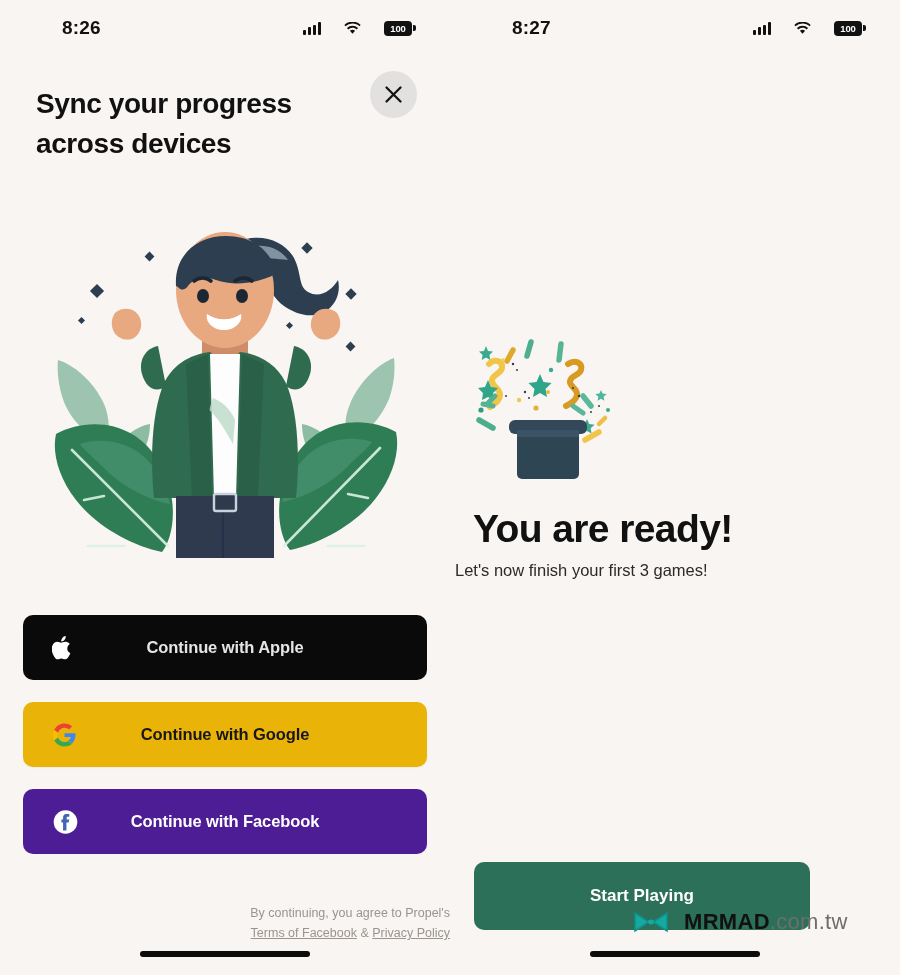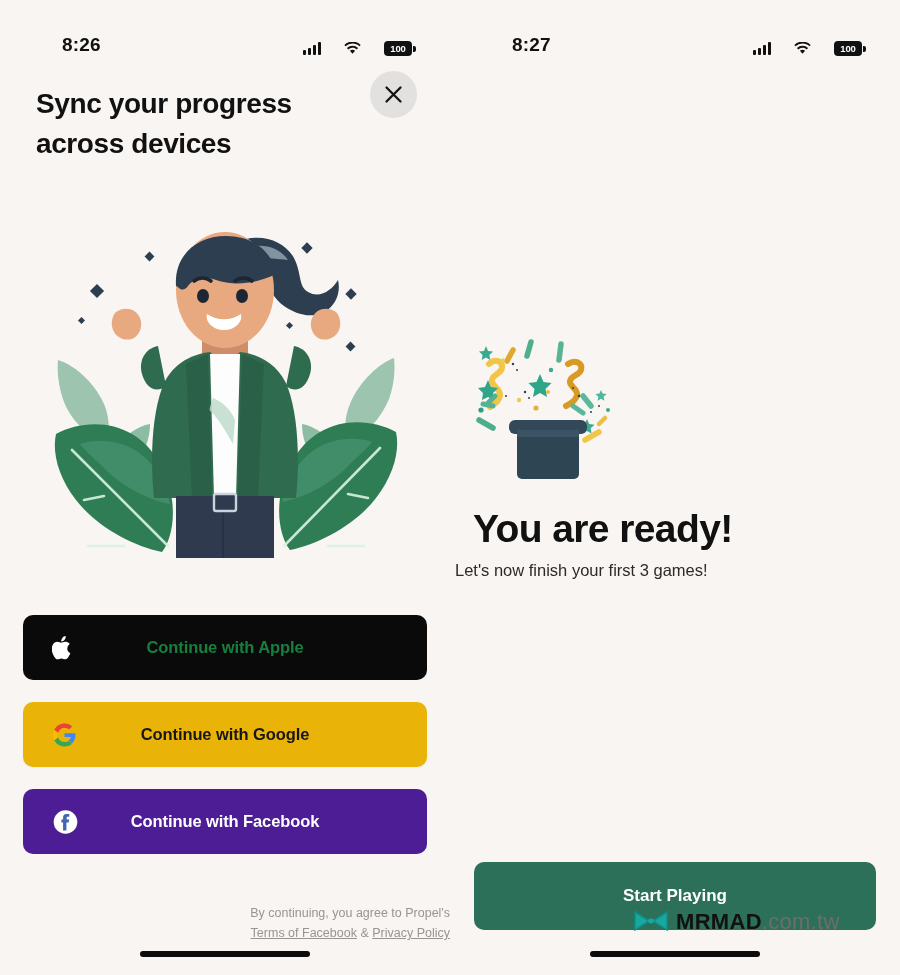--- a/index.html
+++ b/index.html
@@ -8,21 +8,21 @@
     background:#f8f5f2;
     font-family:"Liberation Sans", sans-serif;
     -webkit-font-smoothing:antialiased;
   }
   .screens{ position:relative; width:900px; height:975px; display:flex; }
   .screen{ position:relative; width:450px; height:975px; background:#f8f5f2; overflow:hidden; }
 
   
   .statusbar{
     position:absolute; top:0; left:0; width:450px; height:56px;
-    display:flex; align-items:flex-end; justify-content:space-between;
+    display:flex; align-items:center; justify-content:space-between;
     padding:0 38px 0 0;
   }
   .sb-time{
     font-size:19px; font-weight:bold; color:#111; letter-spacing:.2px;
     margin-left:62px;
   }
   .sb-right{ display:flex; align-items:center; gap:23px; }
   .bars{ display:flex; align-items:flex-end; gap:2px; height:13px; }
   .bars i{ display:block; width:3px; background:#111; border-radius:1px; }
   .bars i:nth-child(1){height:5px;}
@@ -57,51 +57,51 @@
   .auth-buttons{ position:absolute; left:23px; top:615px; width:404px; }
   .auth-btn{
     position:relative; width:404px; height:65px; border-radius:10px;
     display:flex; align-items:center; justify-content:center;
     font-size:16.5px; font-weight:bold; letter-spacing:-.1px;
     margin-bottom:22px; cursor:pointer; border:none;
     font-family:"Liberation Sans", sans-serif;
   }
   .auth-btn .ic{ position:absolute; left:29px; top:50%; transform:translateY(-50%);
                  display:flex; align-items:center; justify-content:center; }
-  .btn-apple{ background:#0a0a0a; color:#15803d; }
+  .btn-apple{ background:#0a0a0a; color:#e5e5e5; }
   .btn-google{ background:#eab308; color:#171717; box-shadow:0 1px 2px rgba(0,0,0,.04); }
   .btn-facebook{ background:#4c1d95; color:#fff; }
 
   .legal{
     position:absolute; left:0; top:903px; width:450px; text-align:right;
     font-size:12.5px; line-height:1.6; color:#9a9490;
   }
   .legal a{ color:#9a9490; text-decoration:underline; }
 
   
   .hero-right{ position:absolute; left:473px; top:334px; width:150px; height:150px; }
   .ready-title{
     position:absolute; left:473px; top:507px;
     font-size:39px; font-weight:bold; color:#111; letter-spacing:-.6px;
   }
   .ready-sub{
     position:absolute; left:455px; top:561px;
     font-size:16.5px; color:#2b2b2b;
   }
   .start-btn{
-    position:absolute; left:474px; top:862px; width:402px; height:68px;
+    position:absolute; left:474px; top:862px; width:336px; height:68px;
     border-radius:10px; background:#2d7059; color:#fff;
     font-size:17px; font-weight:bold; border:none; cursor:pointer;
     display:flex; align-items:center; justify-content:center;
     font-family:"Liberation Sans", sans-serif;
   }
 
   .watermark{
     position:absolute; left:633px; top:909px;
-    display:flex; gap:7px;
+    display:flex; align-items:center; gap:15px;
   }
   .wm-text{ font-size:22px; font-weight:bold; color:#111; letter-spacing:.3px; }
   .wm-text em{ font-style:normal; font-weight:normal; color:#6d6d6d; }
 
   .home-indicator{
     position:absolute; bottom:18px; left:50%; transform:translateX(-50%);
     width:170px; height:6px; background:#0c0c0c; border-radius:3px;
   }
 </style>
 </head>

